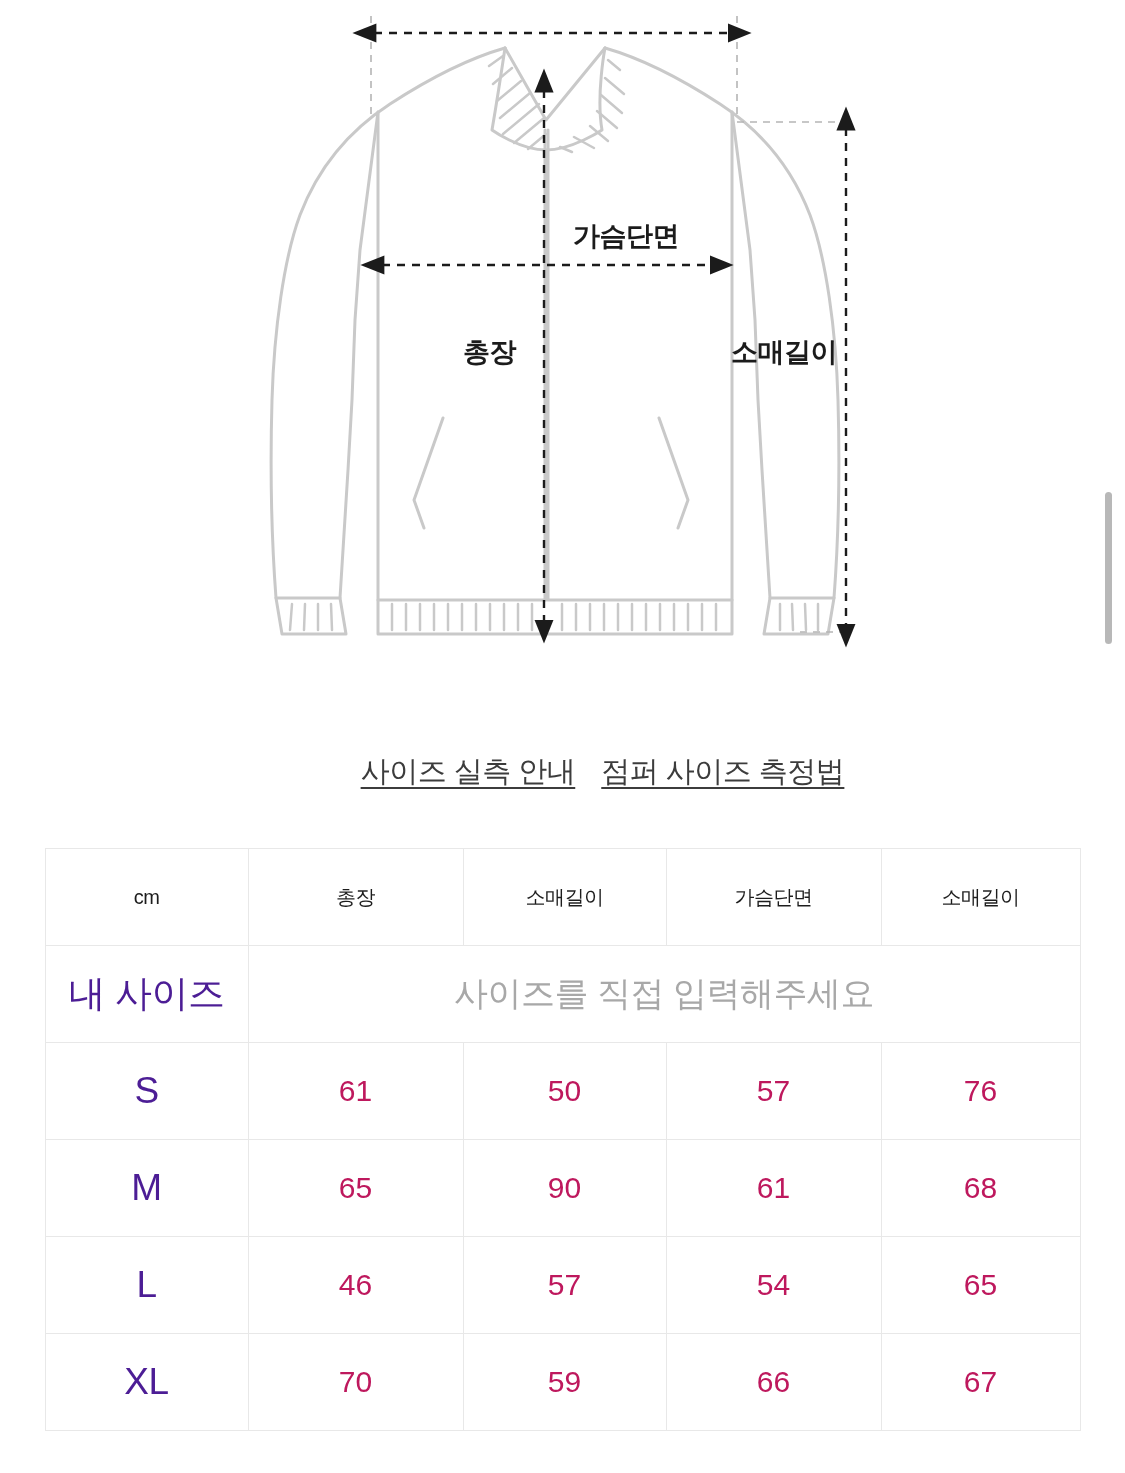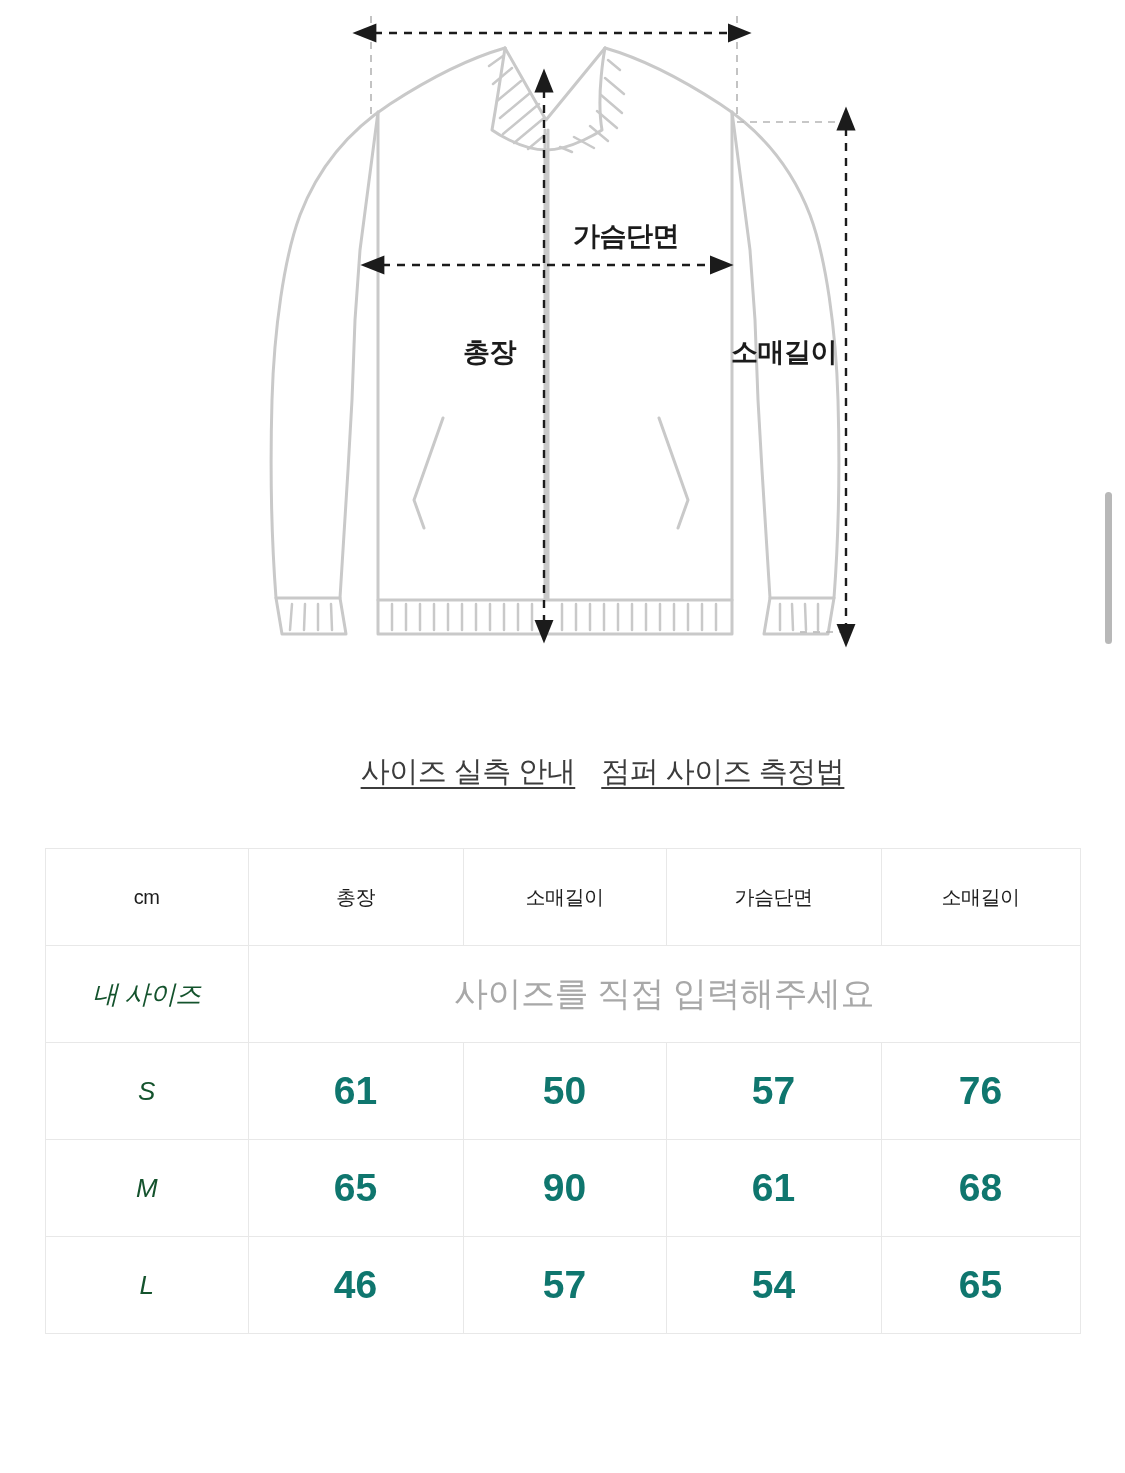--- a/index.html
+++ b/index.html
@@ -99,29 +99,27 @@
     vertical-align: middle;
     font-family: "Liberation Sans", sans-serif;
     font-weight: normal;
   }
   .size-table thead th {
     font-size: 20px;
     color: #1d1d1d;
     letter-spacing: -0.5px;
   }
   .size-table .row-label {
-    font-size: 26px;
-    color: #14532d;
-    letter-spacing: -0.5px;
-    font-style: italic;
+    font-size: 37px;
+    color: #4c1d95;
+    letter-spacing: -0.5px;
   }
   .size-table td.value {
-    font-size: 39px;
-    color: #0f766e;
-    font-weight: bold;
+    font-size: 30px;
+    color: #be185d;
   }
   .size-table td.mysize-input {
     font-size: 34px;
     color: #a8a8a8;
     letter-spacing: -0.5px;
   }
 </style>
 </head>
 <body>
 
@@ -292,18 +290,25 @@
       <td class="value">61</td>
       <td class="value">68</td>
     </tr>
     <tr>
       <td class="row-label">L</td>
       <td class="value">46</td>
       <td class="value">57</td>
       <td class="value">54</td>
       <td class="value">65</td>
     </tr>
+    <tr>
+      <td class="row-label">XL</td>
+      <td class="value">70</td>
+      <td class="value">59</td>
+      <td class="value">66</td>
+      <td class="value">67</td>
+    </tr>
   </tbody>
 </table>
 
 <div class="scrollbar-track">
   <div class="scrollbar-thumb"></div>
 </div>
 
 </body></html>

